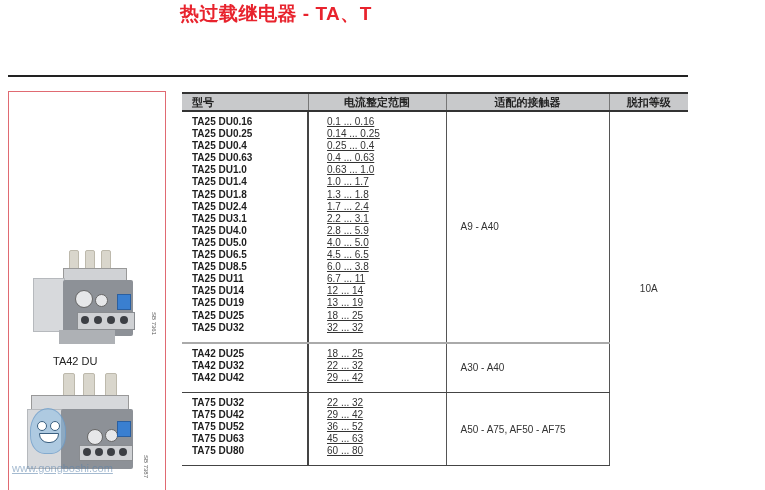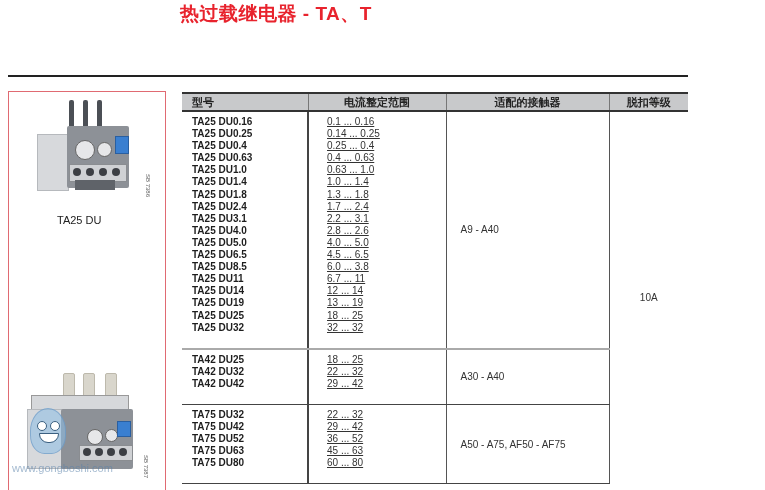--- a/index.html
+++ b/index.html
@@ -26,75 +26,76 @@
   .relay .top { position: absolute; background: #6d7177; }
   .relay .pin { position: absolute; background: #4b4f55; border-radius: 2px; }
   .relay .pin.light { background: #d9d6cc; border: 1px solid #bdb9ac; }
   .relay .dial { position: absolute; border-radius: 50%; background: #e6e7e9; border: 1px solid #666; }
   .relay .blue { position: absolute; background: #3a7fd0; border: 1px solid #2a5fa0; }
   .relay .terminals { position: absolute; background: #cfd1d4; border: 1px solid #8a8d91; }
   .relay .term { position: absolute; width: 8px; height: 8px; border-radius: 50%; background: #3c3f44; }
   .relay .foot { position: absolute; background: #5f6369; }
 
   .watermark { position: absolute; left: 12px; top: 462px; font-size: 11px; color: rgba(90,130,170,0.55);
-               white-space: nowrap; }
+               white-space: nowrap; text-decoration: underline; }
   .mascot { position: absolute; left: 30px; top: 408px; width: 34px; height: 44px; border-radius: 50% 50% 40% 40%;
             background: rgba(140,190,230,0.55); border: 1px solid rgba(90,140,190,0.5); }
   .mascot .eye { position:absolute; top: 12px; width: 8px; height: 8px; border-radius: 50%; background: #fff; border:1px solid #3a5f80; }
   .mascot .mouth { position:absolute; left: 8px; top: 24px; width: 18px; height: 8px; border-radius: 0 0 9px 9px; background:#fff; border:1px solid #3a5f80; }
 
   
   .spec-table { position: absolute; left: 182px; top: 92px; width: 506px; border-collapse: collapse;
                 font-size: 10px; }
   .spec-table th { background: #c8c9cb; font-weight: bold; font-size: 11px; height: 16px; padding: 0;
                    border-top: 2px solid #333; border-bottom: 2px solid #333; color: #222; }
   .spec-table th.c1 { text-align: left; padding-left: 10px; }
   .spec-table th + th { border-left: 1px solid #777; }
   .spec-table td { padding: 0; vertical-align: top; }
   .c1w { width: 126px; } .c2w { width: 138px; } .c3w { width: 163px; } .c4w { width: 79px; }
   .col-model { padding-left: 10px !important; font-weight: bold; color: #1e1e1e; border-right: 2px solid #444; }
   .col-range { padding-left: 18px !important; color: #333; border-right: 1px solid #555; text-decoration: underline; }
   .col-contact { padding-left: 14px !important; color: #333; border-right: 1px solid #555;
                  vertical-align: middle !important; }
   .col-trip { text-align: center; color: #333; vertical-align: middle !important; }
   .line { height: 12.1px; line-height: 12.1px; white-space: nowrap; }
-  .grp td.col-model, .grp td.col-range { padding-top: 4px; padding-bottom: 14px; }
+  .grp td.col-model, .grp td.col-range { padding-top: 4px; padding-bottom: 8px; }
   .sep-light td.col-model, .sep-light td.col-range, .sep-light td.col-contact { border-bottom: 2px solid #aaa; }
   .sep-dark td.col-model, .sep-dark td.col-range, .sep-dark td.col-contact { border-bottom: 1px solid #444; }
   .last td.col-model, .last td.col-range, .last td.col-contact { border-bottom: 1px solid #444; }
 </style>
 </head>
 <body>
 
 <div class="title">热过载继电器 - TA、T</div>
 <div class="rule"></div>
 
 <div class="img-frame">
 
-  <div class="product" style="top:0;height:140px;">
-    <div class="relay" style="left:22px;top:8px;width:110px;height:105px;">
-      <div class="pin" style="left:38px;top:0;width:5px;height:34px;"></div>
-      <div class="pin" style="left:52px;top:0;width:5px;height:34px;"></div>
-      <div class="pin" style="left:66px;top:0;width:5px;height:34px;"></div>
-      <div class="side" style="left:6px;top:34px;width:30px;height:55px;"></div>
-      <div class="body" style="left:36px;top:26px;width:62px;height:62px;"></div>
-      <div class="dial" style="left:44px;top:40px;width:18px;height:18px;"></div>
-      <div class="dial" style="left:66px;top:42px;width:13px;height:13px;"></div>
-      <div class="blue" style="left:84px;top:36px;width:12px;height:16px;"></div>
-      <div class="terminals" style="left:38px;top:64px;width:56px;height:16px;"></div>
-      <div class="term" style="left:42px;top:68px;"></div>
-      <div class="term" style="left:55px;top:68px;"></div>
-      <div class="term" style="left:68px;top:68px;"></div>
-      <div class="term" style="left:81px;top:68px;"></div>
-      <div class="foot" style="left:44px;top:80px;width:40px;height:10px;"></div>
+
+  <div class="product" style="top:140px;height:130px;">
+    <div class="relay" style="left:20px;top:18px;width:116px;height:100px;">
+      <div class="pin light" style="left:40px;top:0;width:8px;height:22px;"></div>
+      <div class="pin light" style="left:56px;top:0;width:8px;height:22px;"></div>
+      <div class="pin light" style="left:72px;top:0;width:8px;height:22px;"></div>
+      <div class="top" style="left:34px;top:18px;width:62px;height:12px;background:#d0d2d5;border:1px solid #999;"></div>
+      <div class="side" style="left:4px;top:28px;width:30px;height:52px;"></div>
+      <div class="body" style="left:34px;top:30px;width:70px;height:56px;"></div>
+      <div class="dial" style="left:46px;top:40px;width:16px;height:16px;"></div>
+      <div class="dial" style="left:66px;top:44px;width:11px;height:11px;"></div>
+      <div class="blue" style="left:88px;top:44px;width:12px;height:14px;"></div>
+      <div class="terminals" style="left:48px;top:62px;width:56px;height:16px;"></div>
+      <div class="term" style="left:52px;top:66px;"></div>
+      <div class="term" style="left:65px;top:66px;"></div>
+      <div class="term" style="left:78px;top:66px;"></div>
+      <div class="term" style="left:91px;top:66px;"></div>
+      <div class="foot" style="left:30px;top:80px;width:56px;height:14px;background:#aeb1b5;"></div>
     </div>
-    <div class="serial" style="left:142px;top:82px;">SB 7386</div>
-    <div class="caption" style="left:48px;top:122px;">TA25 DU</div>
+    <div class="serial" style="left:148px;top:80px;">SB 7361</div>
+    <div class="caption" style="left:44px;top:123px;">TA42 DU</div>
   </div>
-
 
   <div class="product" style="top:275px;height:125px;">
     <div class="relay" style="left:12px;top:6px;width:130px;height:110px;">
       <div class="pin light" style="left:42px;top:0;width:10px;height:26px;"></div>
       <div class="pin light" style="left:62px;top:0;width:10px;height:26px;"></div>
       <div class="pin light" style="left:84px;top:0;width:10px;height:26px;"></div>
       <div class="top" style="left:10px;top:22px;width:96px;height:16px;background:#d6d8db;border:1px solid #999;"></div>
       <div class="side" style="left:6px;top:36px;width:34px;height:58px;"></div>
       <div class="body" style="left:40px;top:36px;width:72px;height:60px;"></div>
       <div class="dial" style="left:66px;top:56px;width:14px;height:14px;"></div>
@@ -153,25 +154,25 @@
         <div class="line">TA25 DU19</div>
         <div class="line">TA25 DU25</div>
         <div class="line">TA25 DU32</div>
       </td>
       <td class="col-range">
         <div class="line">0.1 ... 0.16</div>
         <div class="line">0.14 ... 0.25</div>
         <div class="line">0.25 ... 0.4</div>
         <div class="line">0.4 ... 0.63</div>
         <div class="line">0.63 ... 1.0</div>
-        <div class="line">1.0 ... 1.4</div>
+        <div class="line">1.0 ... 1.7</div>
         <div class="line">1.3 ... 1.8</div>
         <div class="line">1.7 ... 2.4</div>
         <div class="line">2.2 ... 3.1</div>
-        <div class="line">2.8 ... 2.6</div>
+        <div class="line">2.8 ... 5.9</div>
         <div class="line">4.0 ... 5.0</div>
         <div class="line">4.5 ... 6.5</div>
         <div class="line">6.0 ... 3.8</div>
         <div class="line">6.7 ... 11</div>
         <div class="line">12 ... 14</div>
         <div class="line">13 ... 19</div>
         <div class="line">18 ... 25</div>
         <div class="line">32 ... 32</div>
       </td>
       <td class="col-contact">A9 - A40</td>

